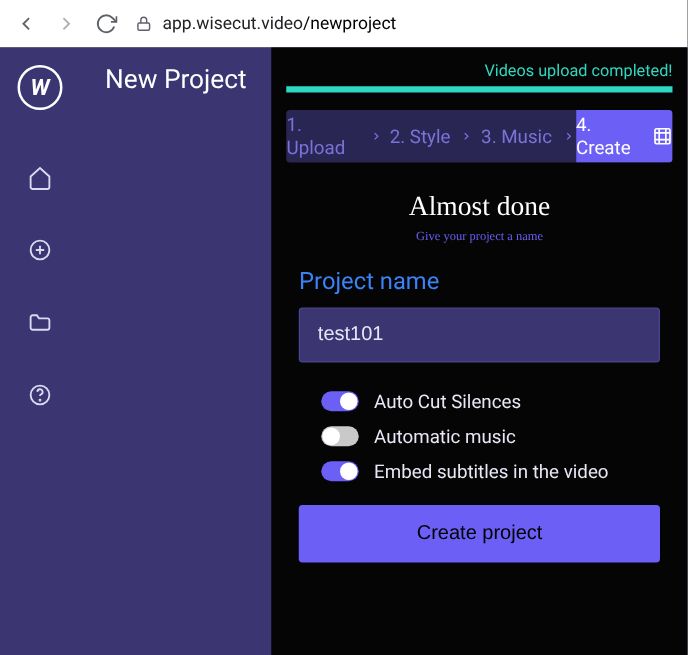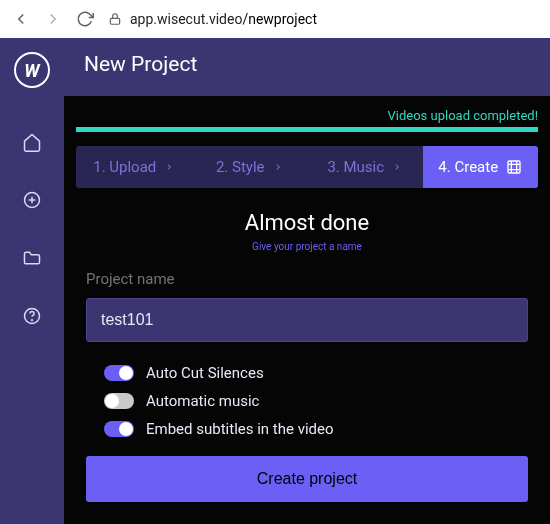--- a/index.html
+++ b/index.html
@@ -58,21 +58,21 @@
     width: 24px; height: 24px;
     display: flex;
     align-items: center;
     justify-content: center;
     color: #ddd8f2;
     cursor: pointer;
   }
   .main {
     flex: 1;
     display: flex;
-    flex-direction: column;
+    flex-direction: row;
     background: #3b3572;
   }
   .header {
     padding: 14px 20px 20px 20px;
     color: #fff;
     font-size: 21px;
     font-weight: 400;
   }
   .content {
     flex: 1;
@@ -109,37 +109,38 @@
     cursor: pointer;
   }
   .step.active {
     background: #6c5ff6;
     color: #fff;
   }
   .step .chev { color: #7a72d8; }
   .center-block {
     text-align: center;
     padding: 22px 12px 8px 12px;
+    font-family: Liberation Serif, serif;
   }
   .almost {
     color: #fff;
     font-size: 22px;
     font-weight: 400;
     margin-bottom: 6px;
   }
   .give-name {
     color: #6c5ff6;
     font-size: 10px;
   }
   .form-area {
     padding: 10px 22px 0 22px;
   }
   .label {
-    color: #737373;
-    font-size: 15px;
+    color: #3b82f6;
+    font-size: 19px;
     margin-bottom: 10px;
   }
   .text-input {
     width: 100%;
     background: #3b3572;
     border: 1px solid #4a4490;
     color: #e9e7f6;
     font-size: 16px;
     padding: 12px 14px;
     border-radius: 3px;

